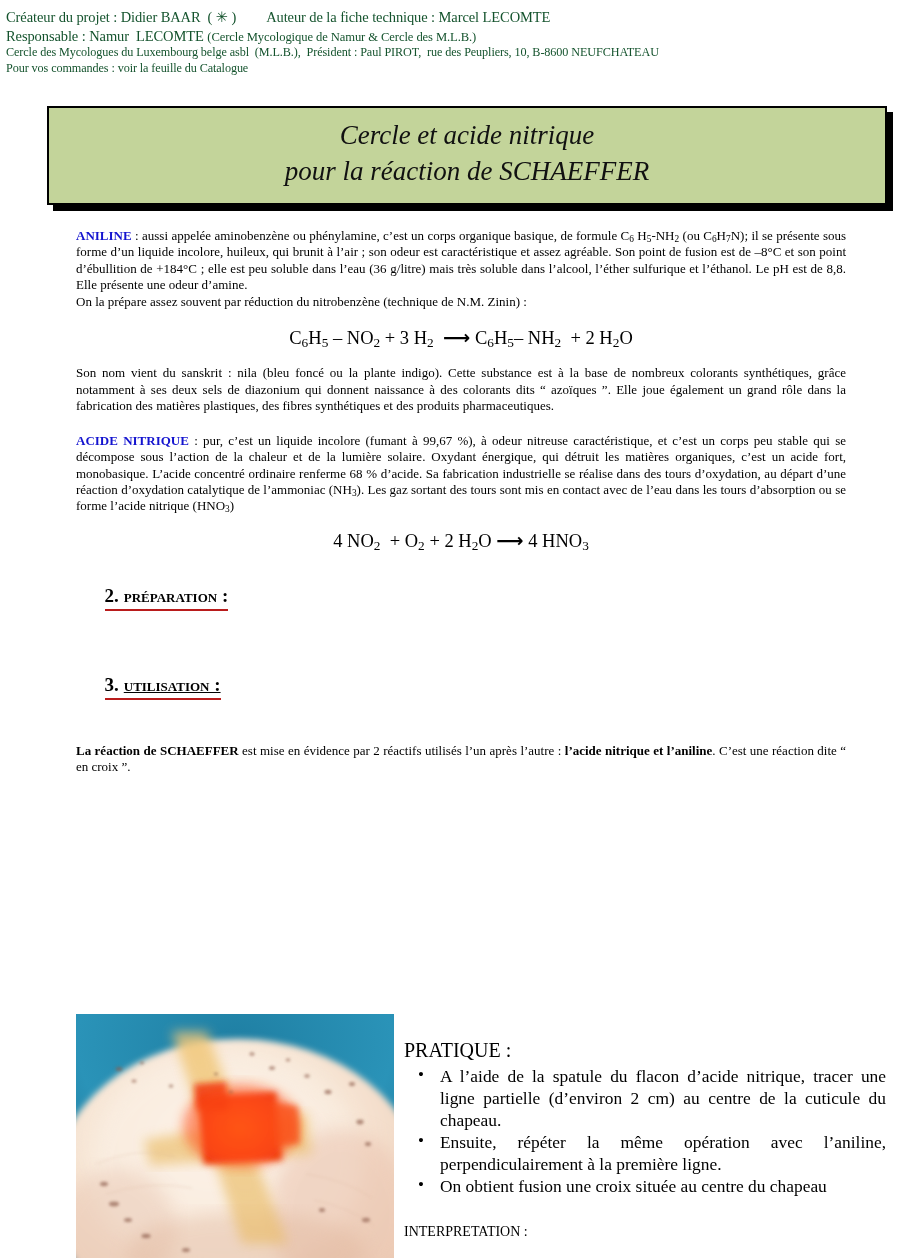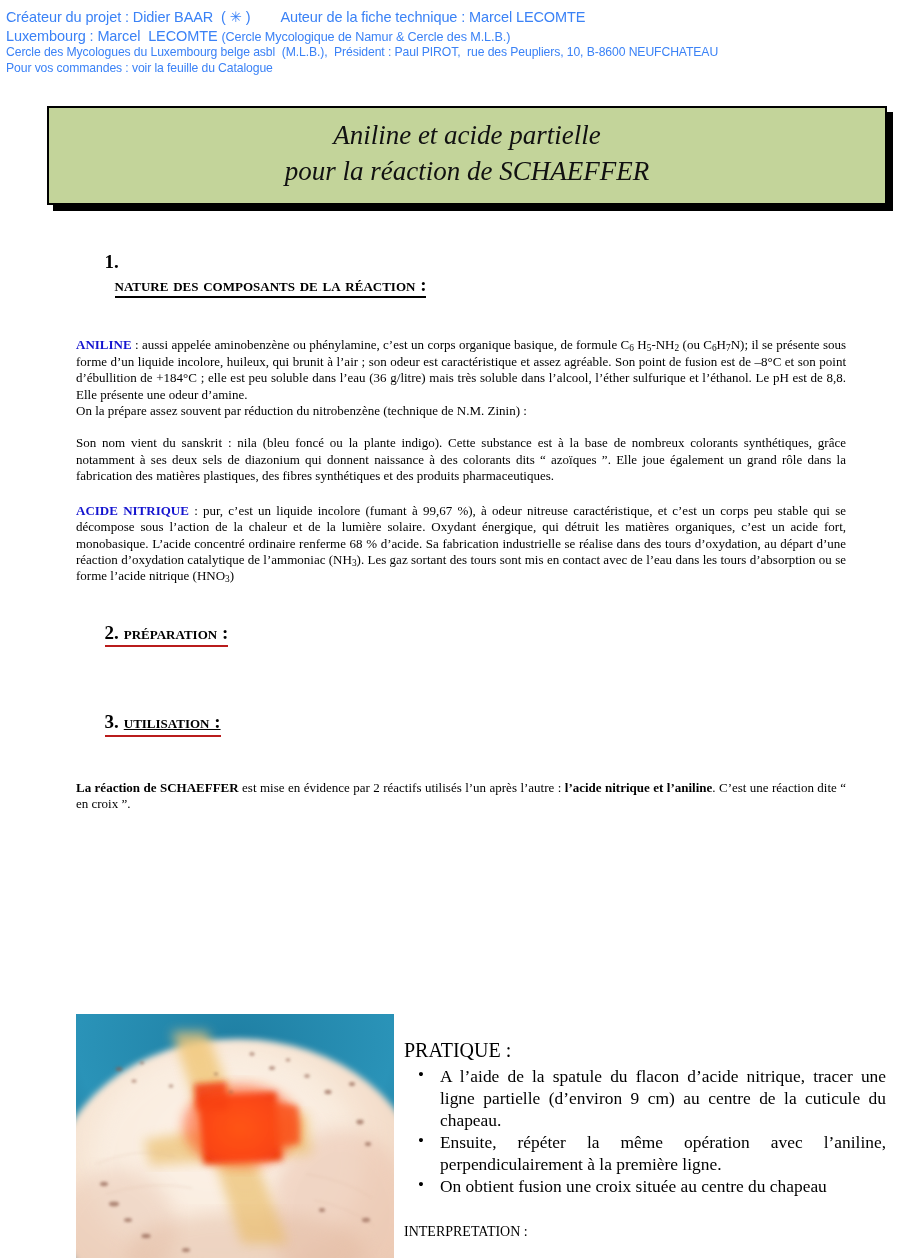--- a/index.html
+++ b/index.html
@@ -24,22 +24,22 @@
   }
 
   
   .credits {
     position: absolute;
     left: 6px;
     top: 8px;
     width: 880px;
   }
   .credit-line {
-    font-family: Liberation Sans, sans-serif;
-    color: #3b82f6;
+    font-family: Liberation Serif, serif;
+    color: #14532d;
     white-space: pre;
     line-height: 1.28;
   }
   .credit-big { font-size: 14.5px; letter-spacing: -0.1px; }
   .credit-small { font-size: 12.2px; letter-spacing: -0.1px; }
   .sm { font-size: 0.87em; }
   .gap { display: inline-block; width: 30px; }
 
   
   .banner-wrap {
@@ -181,51 +181,49 @@
     white-space: pre;
   }
 </style>
 </head>
 <body>
 
 <div class="page">
 
   <div class="credits">
     <div class="credit-line credit-big"><span>Créateur du projet : Didier BAAR  ( ✳ )</span><span class="gap"></span><span>Auteur de la fiche technique : Marcel LECOMTE</span></div>
-    <div class="credit-line credit-big"><span>Luxembourg : Marcel  LECOMTE</span> <span class="sm">(Cercle Mycologique de Namur &amp; Cercle des M.L.B.)</span></div>
+    <div class="credit-line credit-big"><span>Responsable : Namur  LECOMTE</span> <span class="sm">(Cercle Mycologique de Namur &amp; Cercle des M.L.B.)</span></div>
     <div class="credit-line credit-small">Cercle des Mycologues du Luxembourg belge asbl  (M.L.B.),  Président : Paul PIROT,  rue des Peupliers, 10, B-8600 NEUFCHATEAU</div>
     <div class="credit-line credit-small">Pour vos commandes : voir la feuille du Catalogue</div>
   </div>
 
   <div class="banner-wrap">
     <div class="banner">
-      <div class="banner-line">Aniline et acide partielle</div>
+      <div class="banner-line">Cercle et acide nitrique</div>
       <div class="banner-line">pour la réaction de SCHAEFFER</div>
     </div>
   </div>
 
   <div class="content">
 
-    <h2 class="section" style="margin-bottom:18px;">
-      <span class="sec-num">1.</span>
-      <span style="display:inline-block;width:10px"></span><span class="sec-title">Nature des composants de la réaction :</span>
-    </h2>
 
     <p class="body" style="margin-bottom:0;">
       <span class="blue-bold">ANILINE</span><span> : aussi appelée aminobenzène ou phénylamine, c’est un corps organique basique, de formule C</span><sub>6</sub><span> H</span><sub>5</sub><span>-NH</span><sub>2</sub><span> (ou C</span><sub>6</sub><span>H</span><sub>7</sub><span>N); il se présente sous forme d’un liquide incolore, huileux, qui brunit à l’air ; son odeur est caractéristique et assez agréable. Son point de fusion est de –8°C et son point d’ébullition de +184°C ;  elle est peu soluble dans l’eau (36 g/litre) mais très soluble dans l’alcool, l’éther sulfurique et l’éthanol. Le pH est de 8,8. Elle présente une odeur d’amine.</span>
     </p>
     <p class="body nojust" style="margin-bottom:16px;">On la prépare assez souvent par réduction du nitrobenzène (technique de N.M. Zinin) :</p>
 
+    <div class="equation" style="margin-bottom:16px;">C<sub>6</sub>H<sub>5</sub> – NO<sub>2</sub> + 3 H<sub>2</sub>&nbsp; <span class="arrow">⟶</span> C<sub>6</sub>H<sub>5</sub>– NH<sub>2</sub>&nbsp; + 2 H<sub>2</sub>O</div>
 
     <p class="body" style="margin-bottom:18px;">Son nom vient du sanskrit : nila (bleu foncé ou la plante indigo). Cette substance est à la base de nombreux colorants synthétiques, grâce notamment à ses deux sels de diazonium qui donnent naissance à des colorants dits “ azoïques ”. Elle joue également un grand rôle dans la fabrication des matières plastiques, des fibres synthétiques et des produits pharmaceutiques.</p>
 
     <p class="body" style="margin-bottom:14px;">
       <span class="blue-bold">ACIDE NITRIQUE</span><span> : pur, c’est un liquide incolore (fumant à 99,67 %), à odeur nitreuse caractéristique, et c’est un corps peu stable qui se décompose sous l’action de la chaleur et de la lumière solaire. Oxydant énergique, qui détruit les matières organiques, c’est un acide fort, monobasique. L’acide concentré ordinaire renferme 68 % d’acide. Sa fabrication industrielle se réalise dans des tours d’oxydation, au départ d’une réaction d’oxydation catalytique de l’ammoniac (NH</span><sub>3</sub><span>). Les gaz sortant des tours sont mis en contact avec de l’eau dans les tours d’absorption ou se forme l’acide nitrique (HNO</span><sub>3</sub><span>)</span>
     </p>
 
+    <div class="equation" style="margin-bottom:10px;">4 NO<sub>2</sub>&nbsp; + O<sub>2</sub> + 2 H<sub>2</sub>O <span class="arrow">⟶</span> 4 HNO<sub>3</sub></div>
 
     <h2 class="section" style="margin-bottom:18px;">
       <span class="under-all"><span class="sec-num">2.</span><span style="display:inline-block;width:5px"></span><span class="sec-title" style="border:none;padding:0;">Préparation :</span></span>
     </h2>
 
 
     <h2 class="section" style="margin-bottom:20px;">
       <span class="under-all"><span class="sec-num">3.</span><span style="display:inline-block;width:5px"></span><span class="sec-title" style="border:none;padding:0;text-decoration:underline;">Utilisation :</span></span>
     </h2>
 
@@ -328,21 +326,21 @@
           <path d="M 30 180 q 45 -14 86 -6"></path>
           <path d="M 230 160 q 40 6 66 24"></path>
           <path d="M 238 186 q 38 8 60 26"></path>
         </g>
       </svg>
     </div>
 
     <div class="practice">
       <div class="practice-head">PRATIQUE :</div>
       <ul class="steps">
-        <li><span class="bullet">•</span><span>A l’aide de la spatule du flacon d’acide nitrique, tracer une ligne partielle (d’environ 9 cm) au centre de la cuticule du chapeau.</span></li>
+        <li><span class="bullet">•</span><span>A l’aide de la spatule du flacon d’acide nitrique, tracer une ligne partielle (d’environ 2 cm) au centre de la cuticule du chapeau.</span></li>
         <li><span class="bullet">•</span><span>Ensuite, répéter la même opération avec l’aniline, perpendiculairement à la première ligne.</span></li>
         <li><span class="bullet">•</span><span>On obtient fusion une croix située au centre du chapeau</span></li>
       </ul>
       <div class="interp">INTERPRETATION :</div>
     </div>
   </div>
 
 </div>
 
 </body></html>

